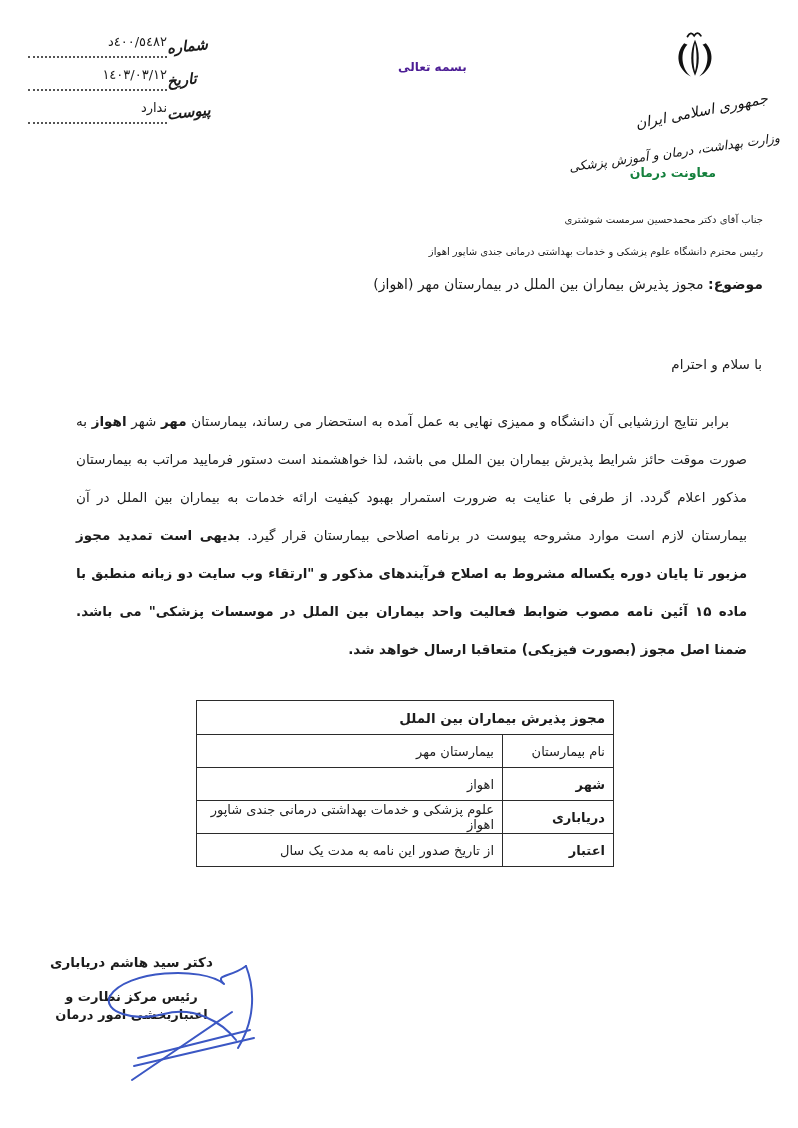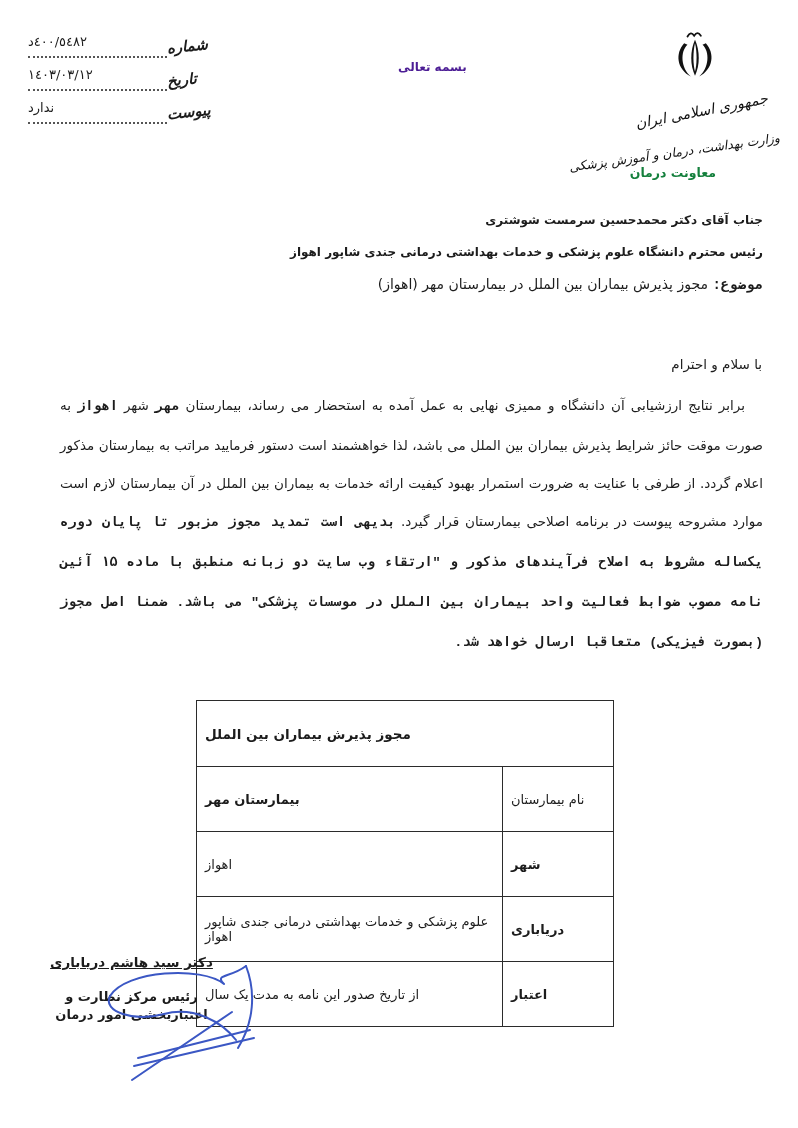--- a/index.html
+++ b/index.html
@@ -6,79 +6,79 @@
   .page{
     position:relative;
     width:798px;height:1128px;
     margin:0 auto;
     background:#ffffff;
     font-family:"DejaVu Sans", sans-serif;
     direction:rtl;
     color:#1c1c1c;
     overflow:hidden;
   }
-  .b{font-weight:bold;font-family:Liberation Mono, monospace;}
+  .b{font-weight:bold;}
 
   
   .ref-block{position:absolute;top:34px;left:28px;width:185px;}
   .ref-row{display:flex;align-items:flex-end;margin-bottom:9px;}
   .ref-label{
     width:46px;flex:0 0 46px;
     font-style:italic;font-weight:bold;font-size:15px;
     transform:rotate(-6deg);
     text-align:left;padding-bottom:3px;
   }
   .ref-value{
-    flex:1;text-align:left;font-size:13px;
+    flex:1;text-align:right;font-size:13px;
     border-bottom:2px dotted #555;
     padding-bottom:4px;min-height:18px;
   }
 
   
   .besm{position:absolute;top:60px;left:398px;font-size:12px;font-weight:bold;color:#4c1d95;}
 
   
   .letterhead{position:absolute;top:24px;right:16px;width:225px;height:165px;}
   .emblem{position:absolute;top:4px;right:62px;width:50px;height:52px;}
   .cal{font-style:italic;white-space:nowrap;color:#111;}
   .cal1{position:absolute;top:66px;right:14px;font-size:14.5px;transform:rotate(-11deg);transform-origin:right center;}
   .cal2{position:absolute;top:106px;right:2px;font-size:12.5px;transform:rotate(-8deg);transform-origin:right center;}
   .dept{position:absolute;top:141px;right:66px;font-size:12.5px;font-weight:bold;color:#15803d;}
 
   
   .recipient{position:absolute;top:204px;right:35px;left:35px;text-align:right;}
-  .r1,.r2{font-weight:bold;font-size:12px;line-height:32px;}
+  .r1,.r2{font-weight:normal;font-size:10px;line-height:32px;}
   .subject{font-size:14px;line-height:32px;}
 
   
   .salutation{position:absolute;top:356px;right:36px;font-size:13.5px;}
 
   
   .body-par{
-    position:absolute;top:386px;right:35px;left:60px;margin:0;
+    position:absolute;top:386px;right:35px;left:60px;margin:16px;
     font-size:13.5px;line-height:38px;
     text-align:justify;
     text-indent:18px;
   }
 
   
   .permit-table{
     position:absolute;top:700px;left:196px;width:418px;
     border-collapse:collapse;direction:rtl;
     font-size:13px;
   }
-  .permit-table td{border:1.4px solid #2b2b2b;padding:16px 8px;height:32px;text-align:left;vertical-align:middle;}
+  .permit-table td{border:1.4px solid #2b2b2b;padding:0 8px;height:32px;text-align:right;vertical-align:middle;}
   .permit-table .title-cell{font-weight:bold;font-size:13.5px;height:33px;}
   .permit-table .t-label{width:94px;}
   .permit-table .lbl-bold{font-weight:bold;}
-  .permit-table .val-bold{font-weight:bold;}
+  .permit-table .val-bold{font-weight:normal;}
 
   
   .sig-block{position:absolute;top:952px;left:24px;width:215px;text-align:center;}
-  .sig-name{font-weight:bold;font-size:13.5px;line-height:20px;text-decoration:underline;}
+  .sig-name{font-weight:bold;font-size:13.5px;line-height:20px;}
   .sig-t1{font-weight:bold;font-size:13px;margin-top:16px;line-height:18px;}
   .sig-t2{font-weight:bold;font-size:13px;line-height:18px;}
   .sig-scribble{position:absolute;top:946px;left:14px;width:256px;height:150px;pointer-events:none;}
 </style>
 </head>
 <body>
 
 <div class="page">
 
   <div class="ref-block">

